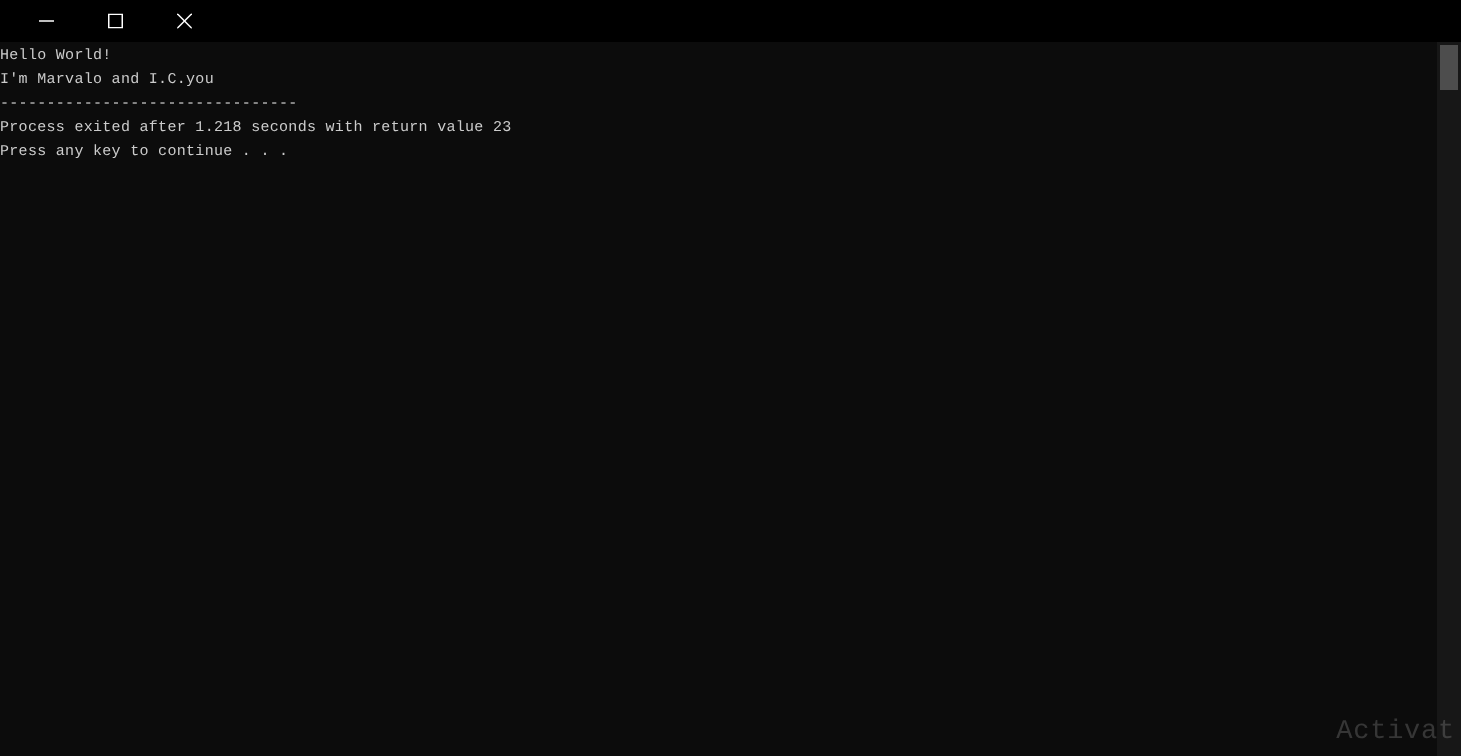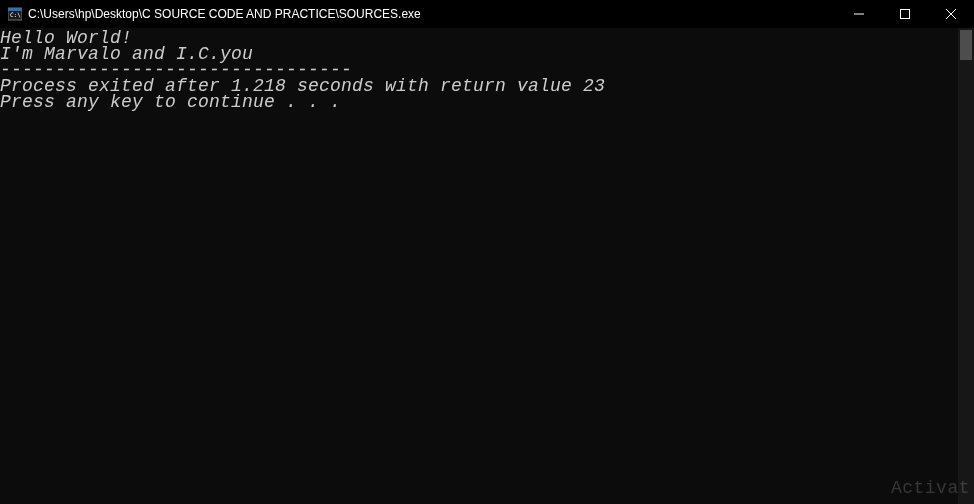--- a/index.html
+++ b/index.html
@@ -57,25 +57,24 @@
     .console-area {
       position: relative;
       width: 100%;
       height: calc(100% - 28px);
       background: #0c0c0c;
     }
     .console-content {
       padding: 2px 0 0 0;
       color: #cccccc;
       font-family: Consolas, 'Courier New', monospace;
-      font-size: 18px;
+      font-size: 10px;
       line-height: 16px;
       white-space: pre;
       letter-spacing: 0.2px;
-      font-style: italic;
     }
     .scrollbar {
       position: absolute;
       right: 0;
       top: 0;
       width: 16px;
       height: 100%;
       background: #171717;
     }
     .scrollbar-thumb {
@@ -94,30 +93,20 @@
       font-family: Liberation Mono, monospace;
       font-size: 18px;
       letter-spacing: 0.5px;
       pointer-events: none;
     }
   </style>
 </head>
 <body>
 
 <div class="titlebar">
-  <div class="titlebar-left">
-    <span class="app-icon">
-      <svg width="14" height="14" viewBox="0 0 14 14">
-        <rect x="0" y="1" width="14" height="12" fill="#1a1a1a" stroke="#888" stroke-width="0.8"></rect>
-        <rect x="0" y="1" width="14" height="3" fill="#3a6ea5"></rect>
-        <text x="2" y="10" font-size="6" fill="#fff" font-family="monospace">C:\</text>
-      </svg>
-    </span>
-    <span class="title-text">C:\Users\hp\Desktop\C SOURCE CODE AND PRACTICE\SOURCES.exe</span>
-  </div>
   <div class="window-controls">
     <div class="window-btn">
       <svg width="10" height="10" viewBox="0 0 10 10">
         <line x1="0" y1="5" x2="10" y2="5" stroke="#ffffff" stroke-width="1"></line>
       </svg>
     </div>
     <div class="window-btn">
       <svg width="10" height="10" viewBox="0 0 10 10">
         <rect x="0.5" y="0.5" width="9" height="9" fill="none" stroke="#ffffff" stroke-width="1"></rect>
       </svg>

